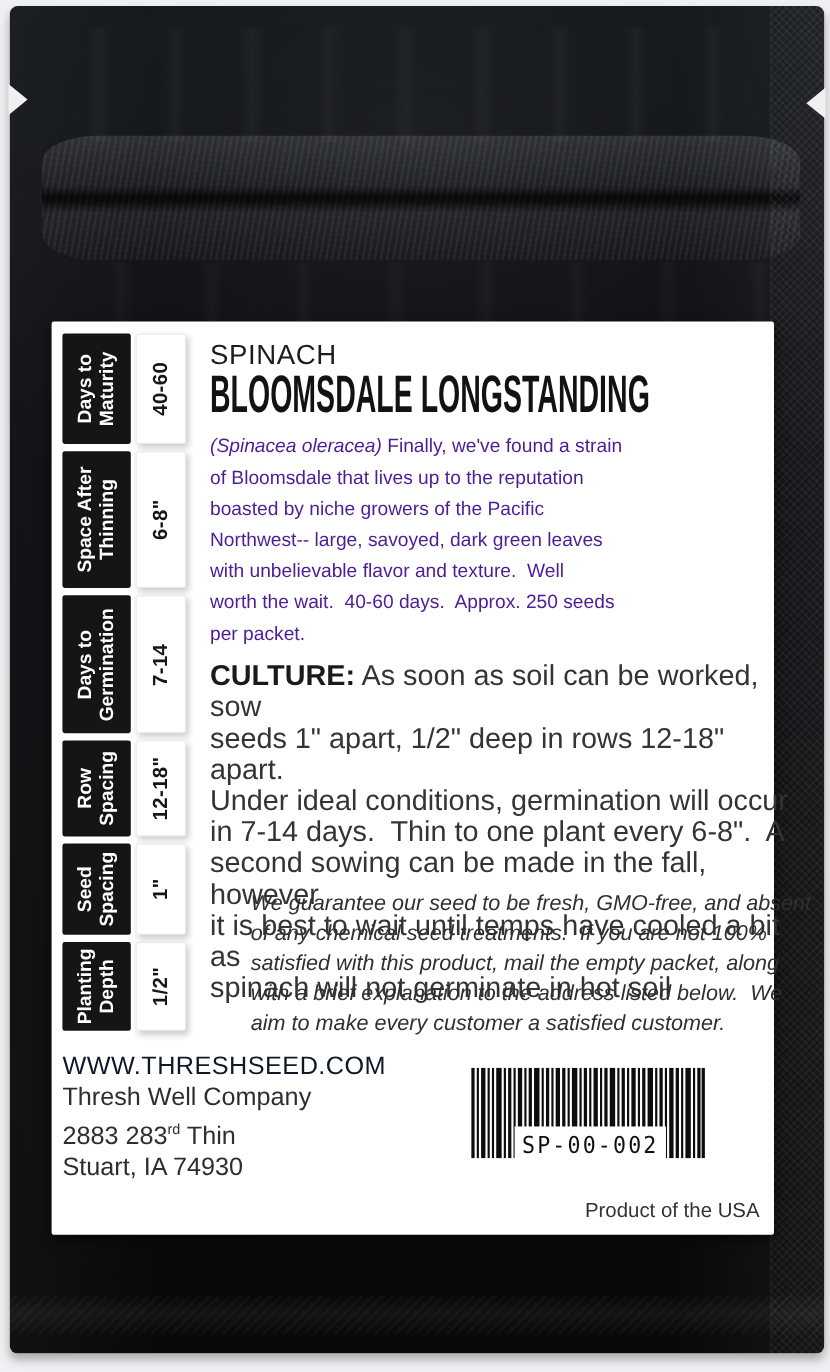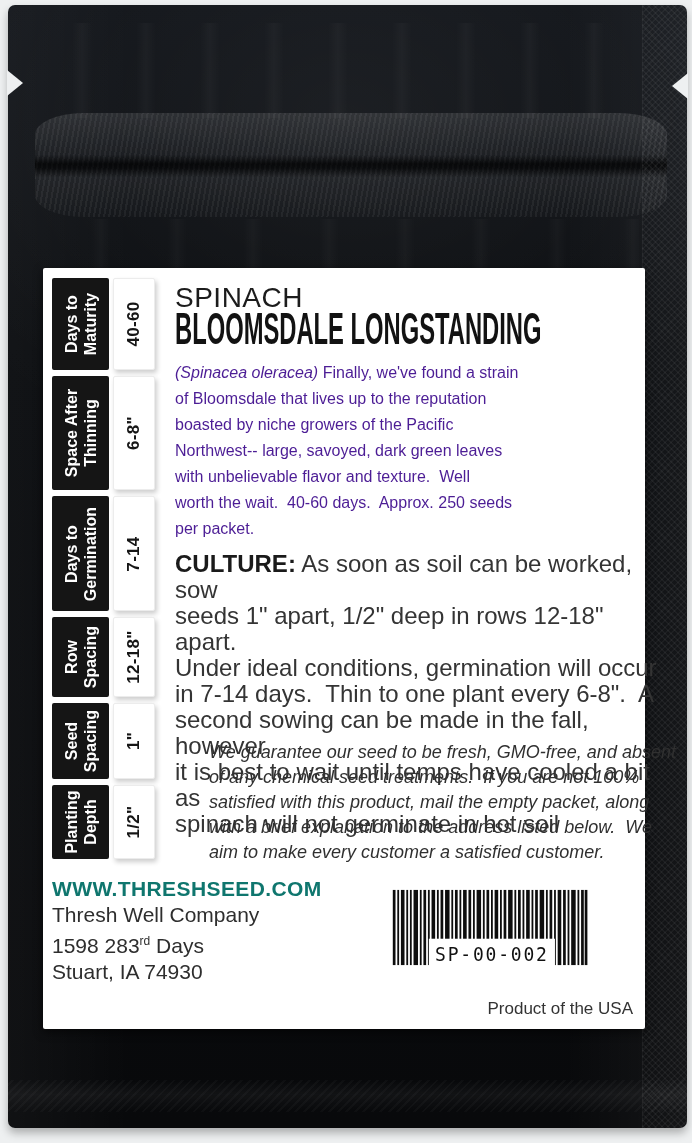--- a/index.html
+++ b/index.html
@@ -51,33 +51,33 @@
   .r2{height:114px} .r2 .rot{width:114px}
   .r3{height:115px} .r3 .rot{width:115px}
   .r4{height:80px}  .r4 .rot{width:80px}
   .r5{height:76px}  .r5 .rot{width:76px}
   .r6{height:74px}  .r6 .rot{width:74px}
   .spec-key .rot span{font-size:16px;font-weight:700;color:#fff;line-height:1.15;}
   .spec-val .rot span{font-size:17px;font-weight:700;color:#161616;letter-spacing:.3px;}
 
   
   .main{position:absolute;left:132px;top:0;width:488px;}
-  .variety{position:absolute;top:14px;left:0;font-size:28px;letter-spacing:.5px;color:#1c1c1c;}
+  .variety{position:absolute;top:14px;left:0;font-size:23px;letter-spacing:.5px;color:#1c1c1c;}
   .title{position:absolute;top:38px;left:0;font-size:44px;line-height:46px;font-weight:700;color:#121212;
     white-space:nowrap;transform:scaleX(0.54);transform-origin:0 50%;}
   .para{position:absolute;left:0;width:100%;margin:0;white-space:pre-wrap;}
   .desc{top:92px;font-size:16px;line-height:26px;color:#4c1d95;}
   .desc em{font-style:italic;}
   .culture{top:283px;font-size:24px;line-height:26px;color:#343434;}
   .culture strong{font-weight:700;color:#1a1a1a;}
   .guarantee{top:472px;font-size:18px;line-height:25px;font-style:italic;color:#303030;margin-left:34px;}
 
   
   .address{position:absolute;left:9px;top:608px;line-height:26px;color:#2e2e2e;}
-  .website{font-size:21px;font-weight:700;letter-spacing:.4px;color:#0f766e;}
+  .website{font-size:21px;font-weight:400;letter-spacing:.4px;color:#0f172a;}
   .addr-line{font-size:21px;}
   .addr-line sup{font-size:12px;margin-top:48px;}
   .barcode{position:absolute;left:348px;top:619px;width:200px;height:81px;}
   .origin{position:absolute;right:12px;top:731px;font-size:17px;color:#333;padding-left:21px;}
 </style>
 </head>
 <body>
 
 <div class="stage">
   <div class="bag">
@@ -187,21 +187,21 @@
       <p class="para guarantee">We guarantee our seed to be fresh, GMO-free, and absent
 of any chemical seed treatments.  If you are not 100%
 satisfied with this product, mail the empty packet, along
 with a brief explanation to the address listed below.  We
 aim to make every customer a satisfied customer.</p>
     </div>
 
     <div class="address">
       <div class="website">WWW.THRESHSEED.COM</div>
       <div class="addr-line">Thresh Well Company</div>
-      <div class="addr-line"><span>1598 283</span><sup>rd</sup><span> Days</span></div>
+      <div class="addr-line"><span>2883 283</span><sup>rd</sup><span> Thin</span></div>
       <div class="addr-line">Stuart, IA 74930</div>
     </div>
 
     <div class="barcode">
       <svg width="200" height="81" viewBox="0 0 222 83" preserveAspectRatio="none">
         <rect x="0" y="0" width="222" height="83" fill="#ffffff"></rect>
         <g fill="#0d0d0d">
           <rect x="2" y="3" width="3" height="77"></rect>
             <rect x="7" y="3" width="2" height="77"></rect>
             <rect x="11" y="3" width="4" height="77"></rect>

